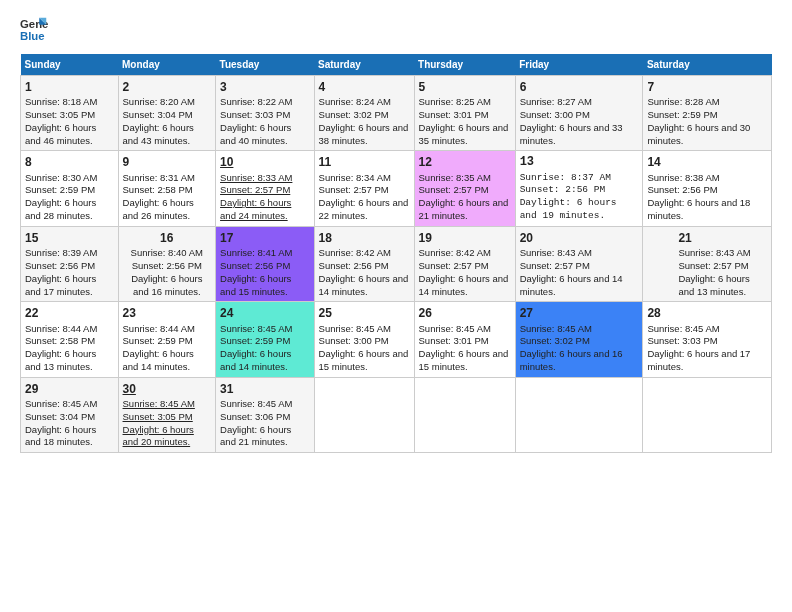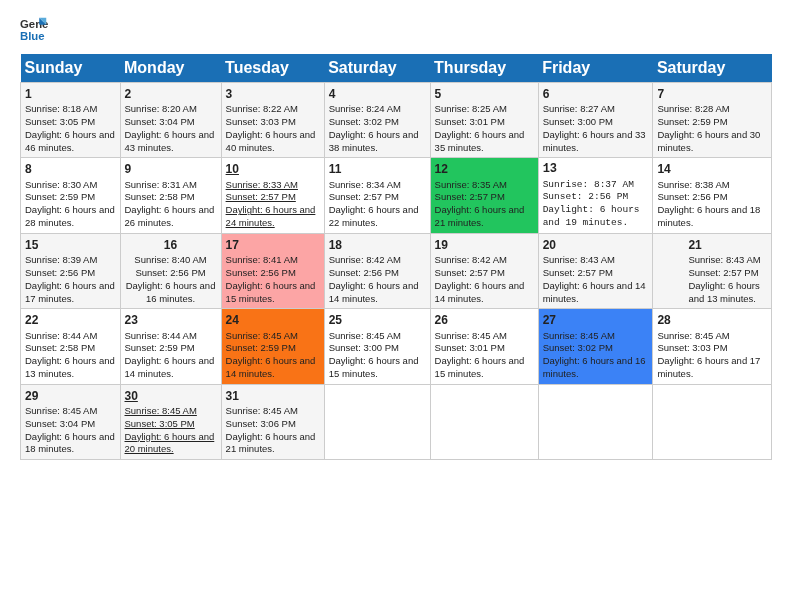--- a/index.html
+++ b/index.html
@@ -46,21 +46,21 @@
     table {
       width: 100%;
       border-collapse: collapse;
       font-size: 10px;
     }
     thead tr th {
       background-color: #1a6fb5;
       color: #fff;
       padding: 5px 4px;
       text-align: left;
-      font-size: 16px;
+      font-size: 10px;
       font-weight: bold;
     }
     tbody tr td {
       border: 1px solid #ccc;
       padding: 3px 4px;
       vertical-align: top;
       font-size: 9.5px;
       line-height: 1.35;
       color: #222;
       background: #fff;
@@ -125,37 +125,37 @@
           <td style="background: rgb(245, 245, 245);"><span class="day-num">4</span><span>Sunrise: 8:24 AM</span><br><span>Sunset: 3:02 PM</span><br><span>Daylight: 6 hours and 38 minutes.</span></td>
           <td style="background: rgb(245, 245, 245);"><span class="day-num">5</span><span>Sunrise: 8:25 AM</span><br><span>Sunset: 3:01 PM</span><br><span>Daylight: 6 hours and 35 minutes.</span></td>
           <td style="background: rgb(245, 245, 245);"><span class="day-num">6</span><span>Sunrise: 8:27 AM</span><br><span>Sunset: 3:00 PM</span><br><span>Daylight: 6 hours and 33 minutes.</span></td>
           <td style="background: rgb(245, 245, 245);"><span class="day-num">7</span><span>Sunrise: 8:28 AM</span><br><span>Sunset: 2:59 PM</span><br><span>Daylight: 6 hours and 30 minutes.</span></td>
         </tr>
         <tr>
           <td style="background: rgb(255, 255, 255);"><span class="day-num">8</span><span>Sunrise: 8:30 AM</span><br><span>Sunset: 2:59 PM</span><br><span>Daylight: 6 hours and 28 minutes.</span></td>
           <td style="background: rgb(255, 255, 255);"><span class="day-num">9</span><span>Sunrise: 8:31 AM</span><br><span>Sunset: 2:58 PM</span><br><span>Daylight: 6 hours and 26 minutes.</span></td>
           <td style="background: rgb(255, 255, 255); text-decoration: underline;"><span class="day-num">10</span><span>Sunrise: 8:33 AM</span><br><span>Sunset: 2:57 PM</span><br><span>Daylight: 6 hours and 24 minutes.</span></td>
           <td style="background: rgb(255, 255, 255);"><span class="day-num">11</span><span>Sunrise: 8:34 AM</span><br><span>Sunset: 2:57 PM</span><br><span>Daylight: 6 hours and 22 minutes.</span></td>
-          <td style="background: #22c55e;"><span class="day-num">12</span><span>Sunrise: 8:35 AM</span><br><span>Sunset: 2:57 PM</span><br><span>Daylight: 6 hours and 21 minutes.</span></td>
+          <td style="background: #f0abfc;"><span class="day-num">12</span><span>Sunrise: 8:35 AM</span><br><span>Sunset: 2:57 PM</span><br><span>Daylight: 6 hours and 21 minutes.</span></td>
           <td style="background: rgb(255, 255, 255); font-family: Liberation Mono, monospace;"><span class="day-num">13</span><span>Sunrise: 8:37 AM</span><br><span>Sunset: 2:56 PM</span><br><span>Daylight: 6 hours and 19 minutes.</span></td>
           <td style="background: rgb(255, 255, 255);"><span class="day-num">14</span><span>Sunrise: 8:38 AM</span><br><span>Sunset: 2:56 PM</span><br><span>Daylight: 6 hours and 18 minutes.</span></td>
         </tr>
         <tr>
           <td style="background: rgb(245, 245, 245);"><span class="day-num">15</span><span>Sunrise: 8:39 AM</span><br><span>Sunset: 2:56 PM</span><br><span>Daylight: 6 hours and 17 minutes.</span></td>
           <td style="background: rgb(245, 245, 245); text-align: center;"><span class="day-num">16</span><span>Sunrise: 8:40 AM</span><br><span>Sunset: 2:56 PM</span><br><span>Daylight: 6 hours and 16 minutes.</span></td>
-          <td style="background: #fca5a5;"><span class="day-num">17</span><span>Sunrise: 8:41 AM</span><br><span>Sunset: 2:56 PM</span><br><span>Daylight: 6 hours and 15 minutes.</span></td>
+          <td style="background: #8b5cf6;"><span class="day-num">17</span><span>Sunrise: 8:41 AM</span><br><span>Sunset: 2:56 PM</span><br><span>Daylight: 6 hours and 15 minutes.</span></td>
           <td style="background: rgb(245, 245, 245);"><span class="day-num">18</span><span>Sunrise: 8:42 AM</span><br><span>Sunset: 2:56 PM</span><br><span>Daylight: 6 hours and 14 minutes.</span></td>
           <td style="background: rgb(245, 245, 245);"><span class="day-num">19</span><span>Sunrise: 8:42 AM</span><br><span>Sunset: 2:57 PM</span><br><span>Daylight: 6 hours and 14 minutes.</span></td>
           <td style="background: rgb(245, 245, 245);"><span class="day-num">20</span><span>Sunrise: 8:43 AM</span><br><span>Sunset: 2:57 PM</span><br><span>Daylight: 6 hours and 14 minutes.</span></td>
           <td style="background: rgb(245, 245, 245); padding-left: 35px;"><span class="day-num">21</span><span>Sunrise: 8:43 AM</span><br><span>Sunset: 2:57 PM</span><br><span>Daylight: 6 hours and 13 minutes.</span></td>
         </tr>
         <tr>
           <td style="background: rgb(255, 255, 255);"><span class="day-num">22</span><span>Sunrise: 8:44 AM</span><br><span>Sunset: 2:58 PM</span><br><span>Daylight: 6 hours and 13 minutes.</span></td>
           <td style="background: rgb(255, 255, 255);"><span class="day-num">23</span><span>Sunrise: 8:44 AM</span><br><span>Sunset: 2:59 PM</span><br><span>Daylight: 6 hours and 14 minutes.</span></td>
-          <td style="background: #f97316;"><span class="day-num">24</span><span>Sunrise: 8:45 AM</span><br><span>Sunset: 2:59 PM</span><br><span>Daylight: 6 hours and 14 minutes.</span></td>
+          <td style="background: #5eead4;"><span class="day-num">24</span><span>Sunrise: 8:45 AM</span><br><span>Sunset: 2:59 PM</span><br><span>Daylight: 6 hours and 14 minutes.</span></td>
           <td style="background: rgb(255, 255, 255);"><span class="day-num">25</span><span>Sunrise: 8:45 AM</span><br><span>Sunset: 3:00 PM</span><br><span>Daylight: 6 hours and 15 minutes.</span></td>
           <td style="background: rgb(255, 255, 255);"><span class="day-num">26</span><span>Sunrise: 8:45 AM</span><br><span>Sunset: 3:01 PM</span><br><span>Daylight: 6 hours and 15 minutes.</span></td>
           <td style="background: #3b82f6;"><span class="day-num">27</span><span>Sunrise: 8:45 AM</span><br><span>Sunset: 3:02 PM</span><br><span>Daylight: 6 hours and 16 minutes.</span></td>
           <td style="background: rgb(255, 255, 255);"><span class="day-num">28</span><span>Sunrise: 8:45 AM</span><br><span>Sunset: 3:03 PM</span><br><span>Daylight: 6 hours and 17 minutes.</span></td>
         </tr>
         <tr>
           <td style="background: rgb(245, 245, 245);"><span class="day-num">29</span><span>Sunrise: 8:45 AM</span><br><span>Sunset: 3:04 PM</span><br><span>Daylight: 6 hours and 18 minutes.</span></td>
           <td style="background: rgb(245, 245, 245); text-decoration: underline;"><span class="day-num">30</span><span>Sunrise: 8:45 AM</span><br><span>Sunset: 3:05 PM</span><br><span>Daylight: 6 hours and 20 minutes.</span></td>
           <td style="background: rgb(245, 245, 245);"><span class="day-num">31</span><span>Sunrise: 8:45 AM</span><br><span>Sunset: 3:06 PM</span><br><span>Daylight: 6 hours and 21 minutes.</span></td>
           <td class="empty-cell">&nbsp;</td>

